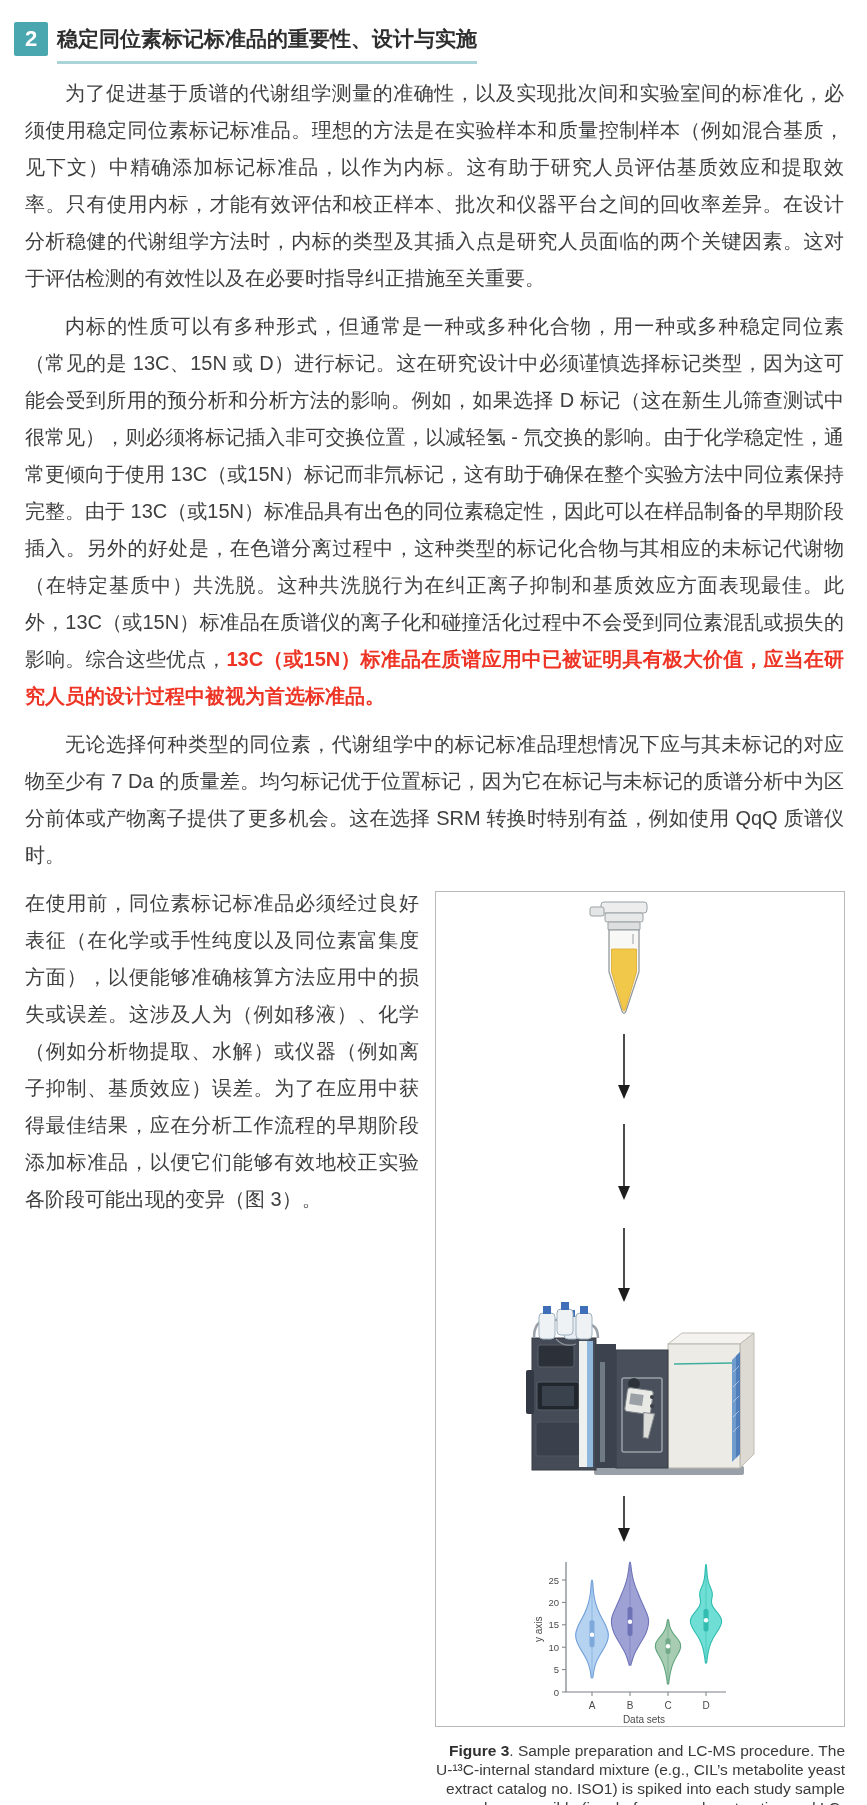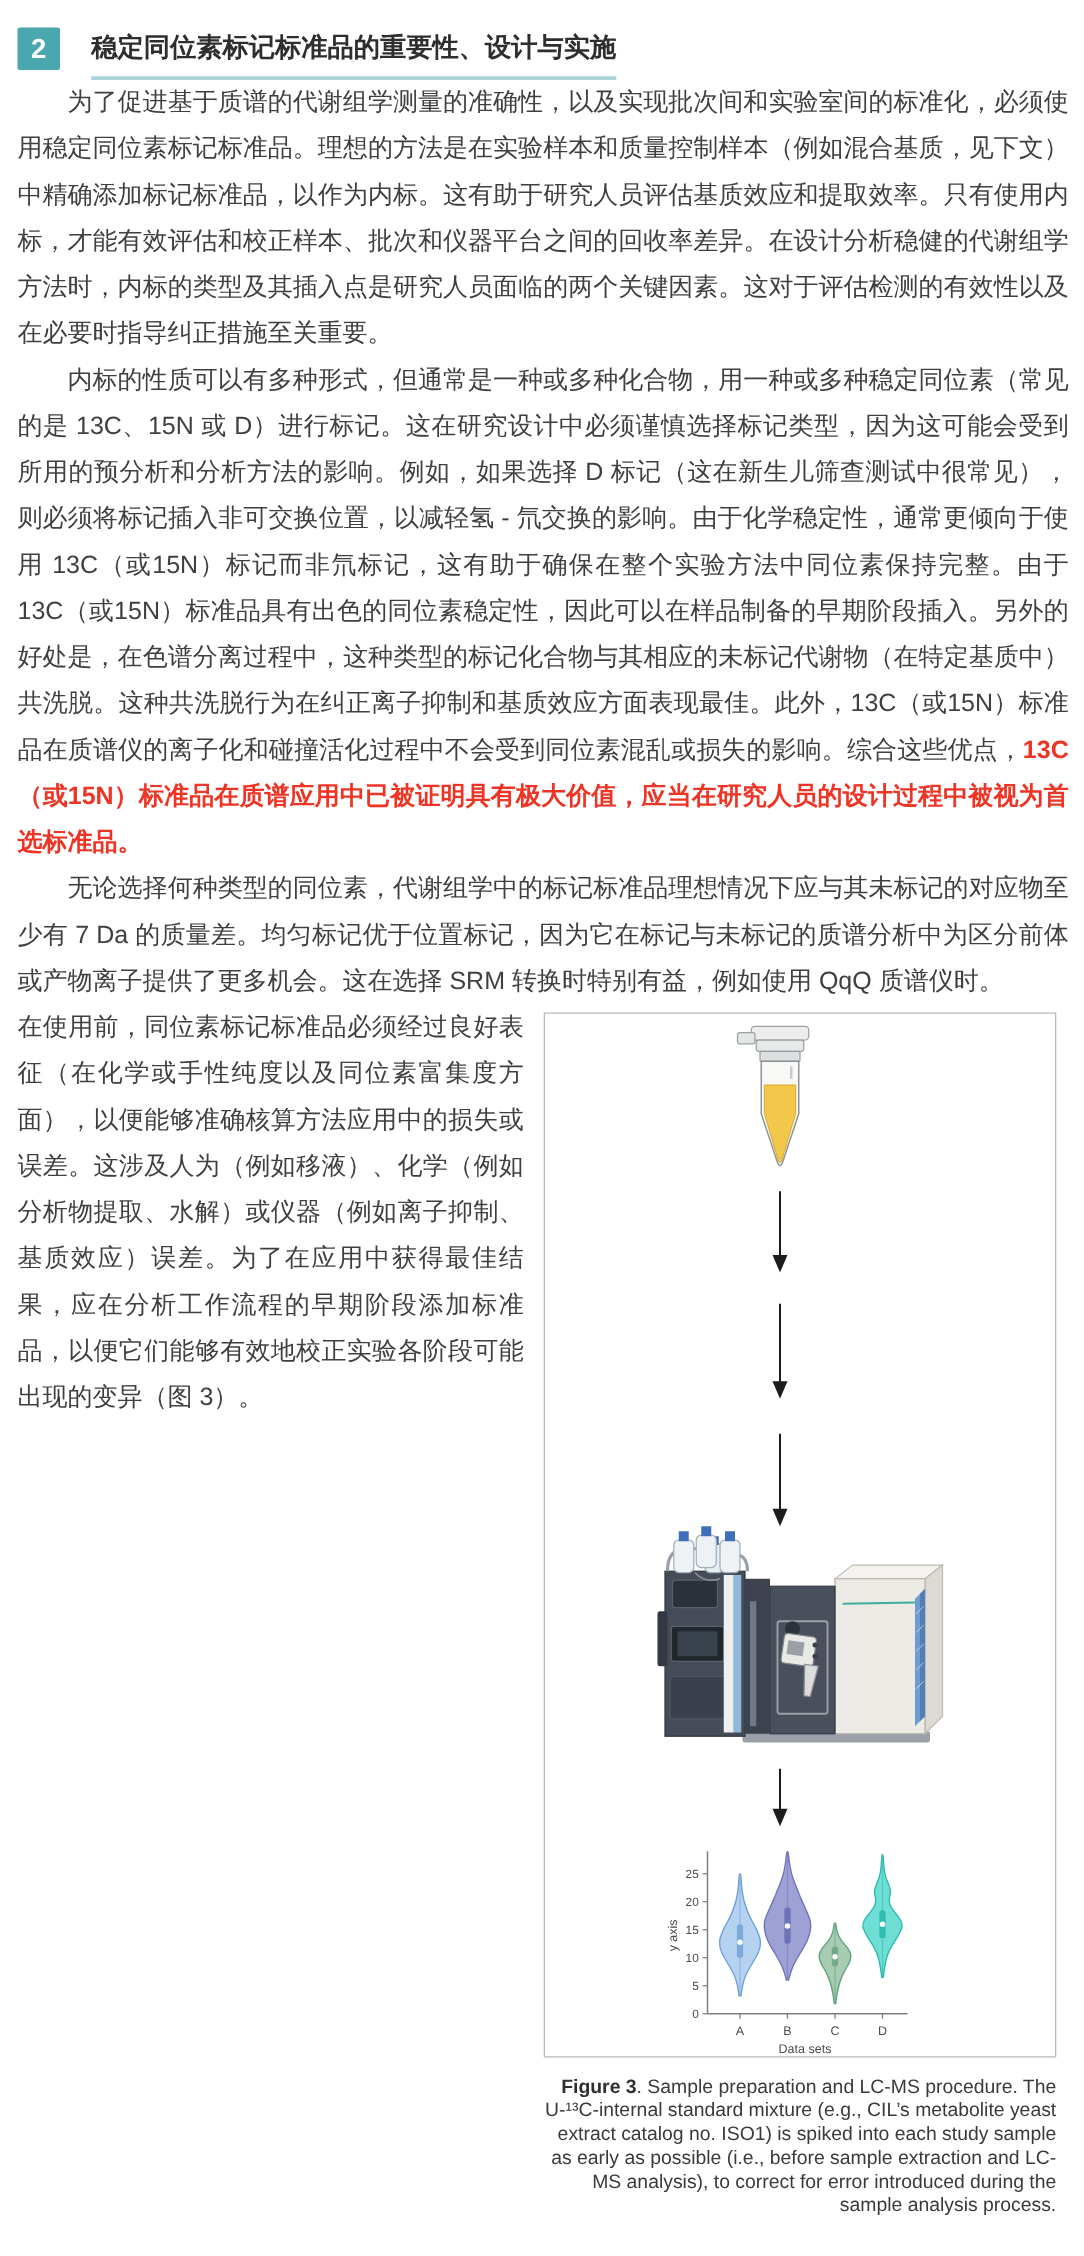--- a/index.html
+++ b/index.html
@@ -4,24 +4,24 @@
 <style>
   html,body{margin:0;padding:0;background:#ffffff;}
   body{width:867px;font-family:"Liberation Sans","DejaVu Sans",sans-serif;color:#3f3f3f;}
   .page{padding:22px 12px 0 14px;}
   .page::after{content:"";display:block;clear:both;}
 
   .sec-header{display:flex;align-items:flex-start;margin-bottom:0;}
   .sec-num{flex:0 0 auto;width:34px;height:34px;background:#4BA7AF;color:#fff;
            font-weight:bold;font-size:22px;display:flex;align-items:center;justify-content:center;
            border-radius:2px;}
-  .sec-title{margin-left:25px;font-size:21px;font-weight:bold;color:#2e2e2e;line-height:34px;
+  .sec-title{margin-left:9px;font-size:21px;font-weight:bold;color:#2e2e2e;line-height:34px;
              padding-bottom:5px;border-bottom:3px solid #ABD4D9;}
 
-  p.body{font-size:20px;line-height:37px;text-align:justify;margin:0;}
+  p.body{font-size:20px;line-height:37px;text-align:justify;margin:11px;}
   .indent{text-indent:2em;}
   .p1{margin:16px 0 40px 0;}
   .red{color:#EE3424;font-weight:bold;}
 
   .figure-float{float:right;width:410px;margin:6px 10px 0 16px;}
   .figure-box{border:1px solid #b9b9b9;background:#fff;font-size:0;}
   .fig-svg{display:block;}
   .caption{font-size:15.5px;line-height:19px;margin:14px 0 0 0;color:#3a3a3a;text-align:right;}
   .caption b{font-weight:bold;color:#2f2f2f;}
 

